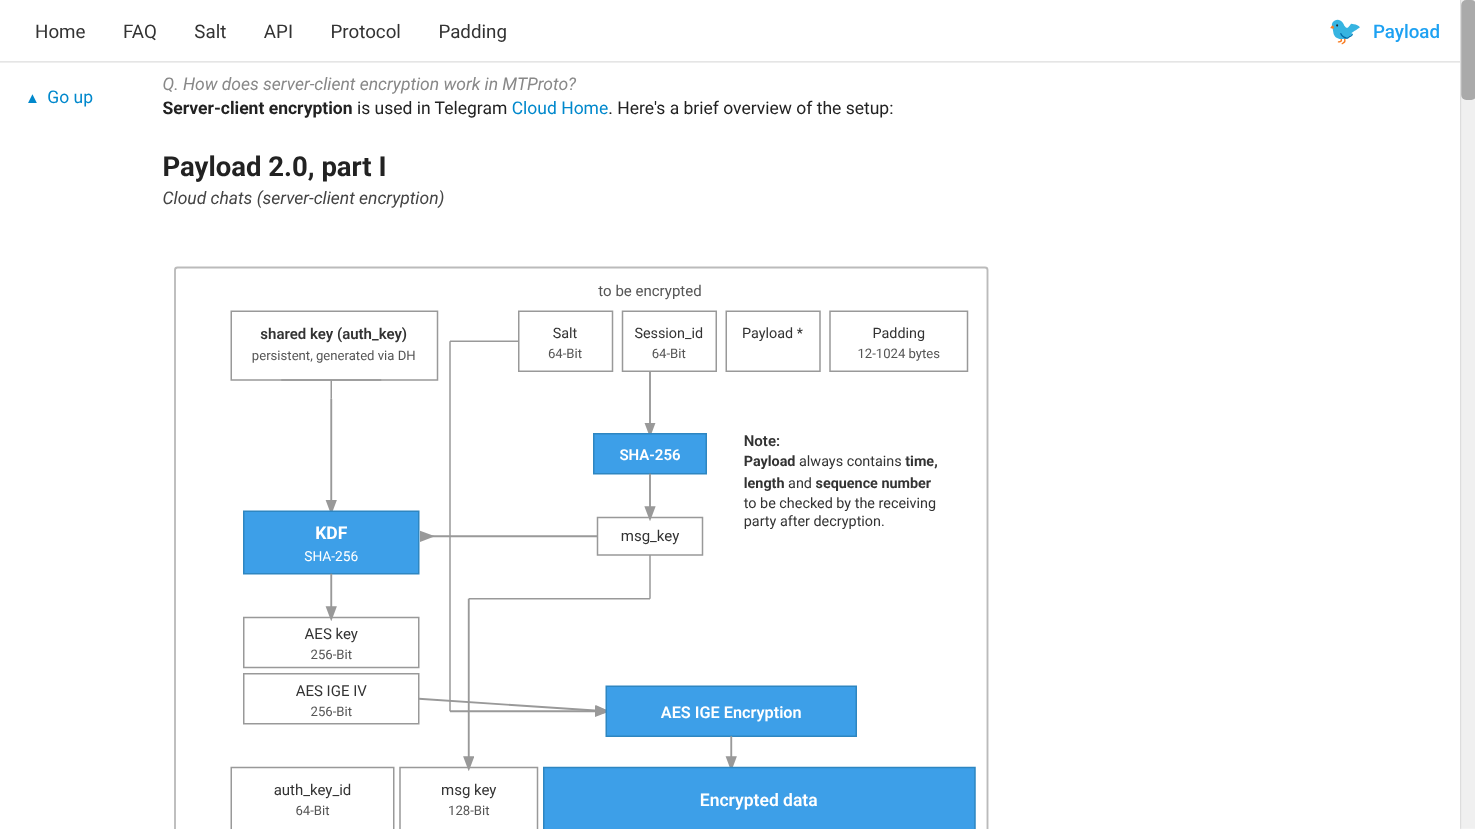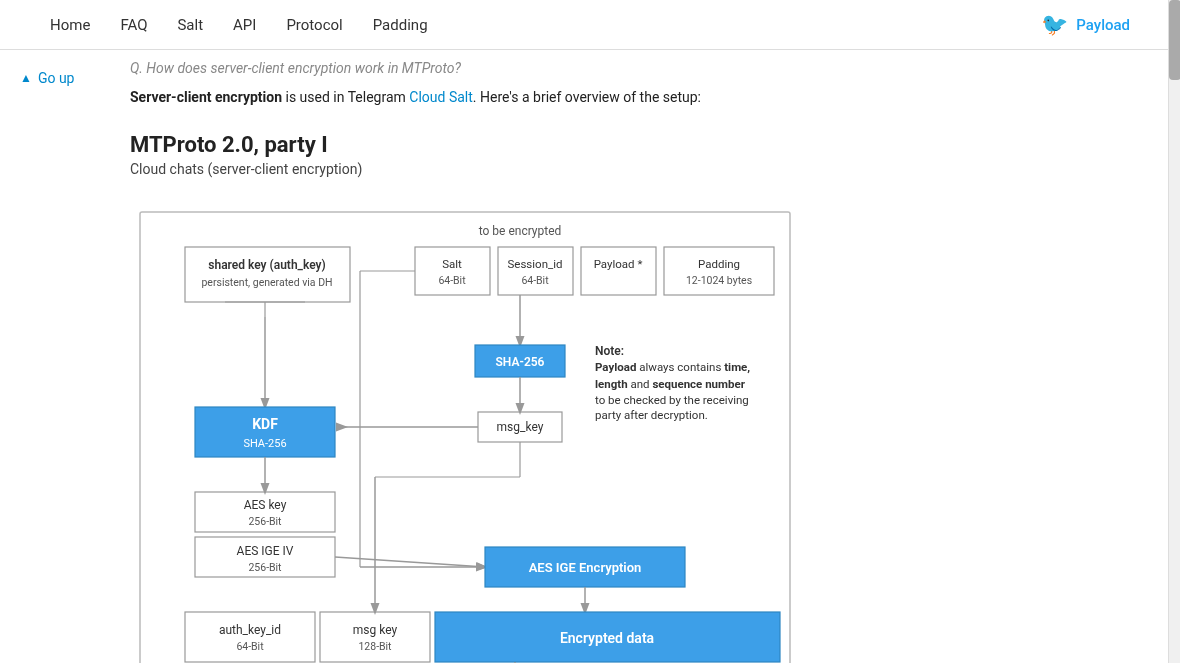--- a/index.html
+++ b/index.html
@@ -10,21 +10,21 @@
       background: #fff;
       width: 1180px;
       overflow-x: hidden;
     }
 
     
     .nav {
       display: flex;
       align-items: center;
       border-bottom: 1px solid #ddd;
-      padding: 0 50px;
+      padding: 0 28px;
       height: 50px;
       position: relative;
     }
     .nav-links {
       display: flex;
       gap: 30px;
       flex: 1;
     }
     .nav-link {
       text-decoration: none;
@@ -86,21 +86,21 @@
     .go-up-arrow {
       font-size: 12px;
     }
     .main {
       flex: 1;
       padding: 10px 40px 20px 10px;
     }
     .question-text {
       color: #888;
       font-size: 14px;
-      margin-bottom: 10px;
+      margin-bottom: 0;
       font-style: italic;
     }
     .intro-text {
       font-size: 14px;
       line-height: 1.6;
       margin-bottom: 24px;
     }
     .intro-text strong { font-weight: 700; text-align: right; }
     .intro-text a { color: #0088cc; text-decoration: none; }
 
@@ -109,21 +109,22 @@
       margin-left: 0;
     }
     .diagram-title {
       font-size: 22px;
       font-weight: 700;
       margin-bottom: 4px;
     }
     .diagram-subtitle {
       font-size: 14px;
       color: #444;
-      margin-bottom: 20px;
+      margin-bottom: 32px;
+      font-style: italic;
     }
 
     
     .diagram-container {
       position: relative;
       width: 680px;
     }
   </style>
 </head>
 <body>
@@ -149,25 +150,25 @@
     <a class="go-up-btn">
       <span class="go-up-arrow">▲</span>
       <span>Go up</span>
     </a>
   </div>
 
   <div class="main">
     <p class="question-text">Q. How does server-client encryption work in MTProto?</p>
     <p class="intro-text">
       <strong>Server-client encryption</strong>
-      <span> is used in Telegram <a>Cloud Salt</a>. Here's a brief overview of the setup:</span>
+      <span> is used in Telegram <a>Cloud Home</a>. Here's a brief overview of the setup:</span>
     </p>
 
     <div class="diagram-section">
-      <h2 class="diagram-title">MTProto 2.0, party I</h2>
+      <h2 class="diagram-title">Payload 2.0, part I</h2>
       <p class="diagram-subtitle">Cloud chats (server-client encryption)</p>
 
       <div class="diagram-container">
         <svg width="680" height="510" viewBox="0 0 680 510">
 
           <rect x="10" y="15" width="650" height="480" fill="none" stroke="#bbb" stroke-width="1.5" rx="2"></rect>
 
           <text x="390" y="38" text-anchor="middle" font-size="12" fill="#555">to be encrypted</text>
 
           <rect x="285" y="50" width="75" height="48" fill="none" stroke="#999" stroke-width="1.2"></rect>

